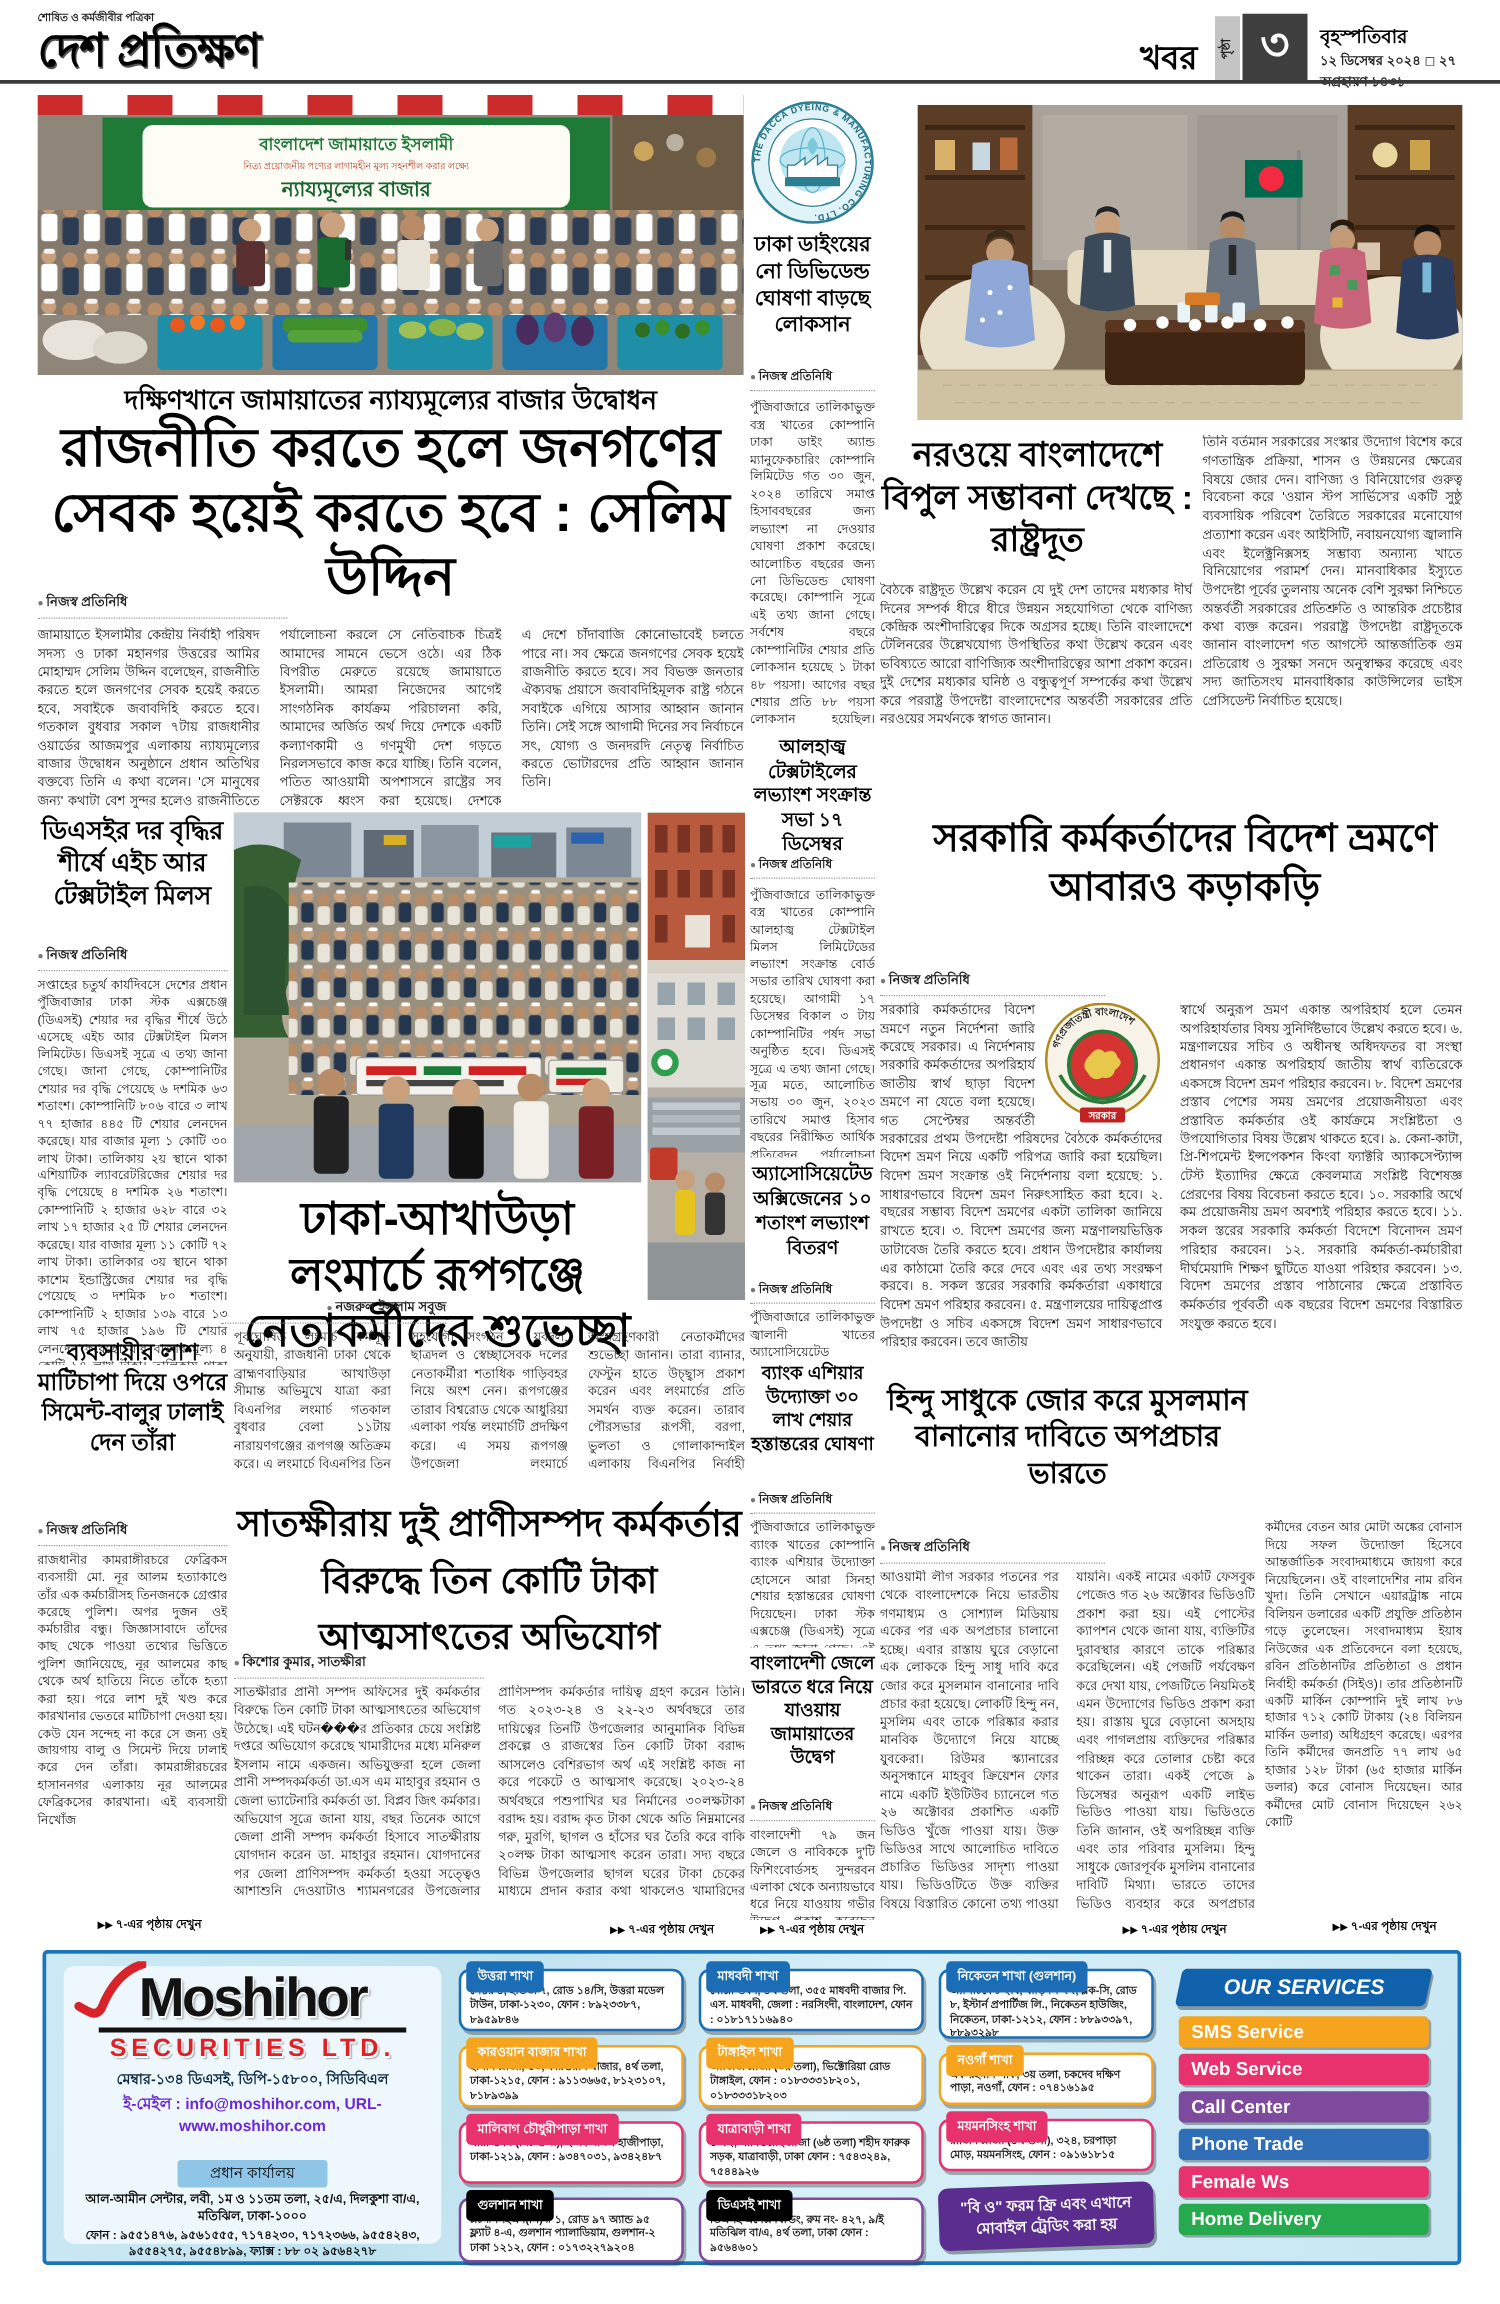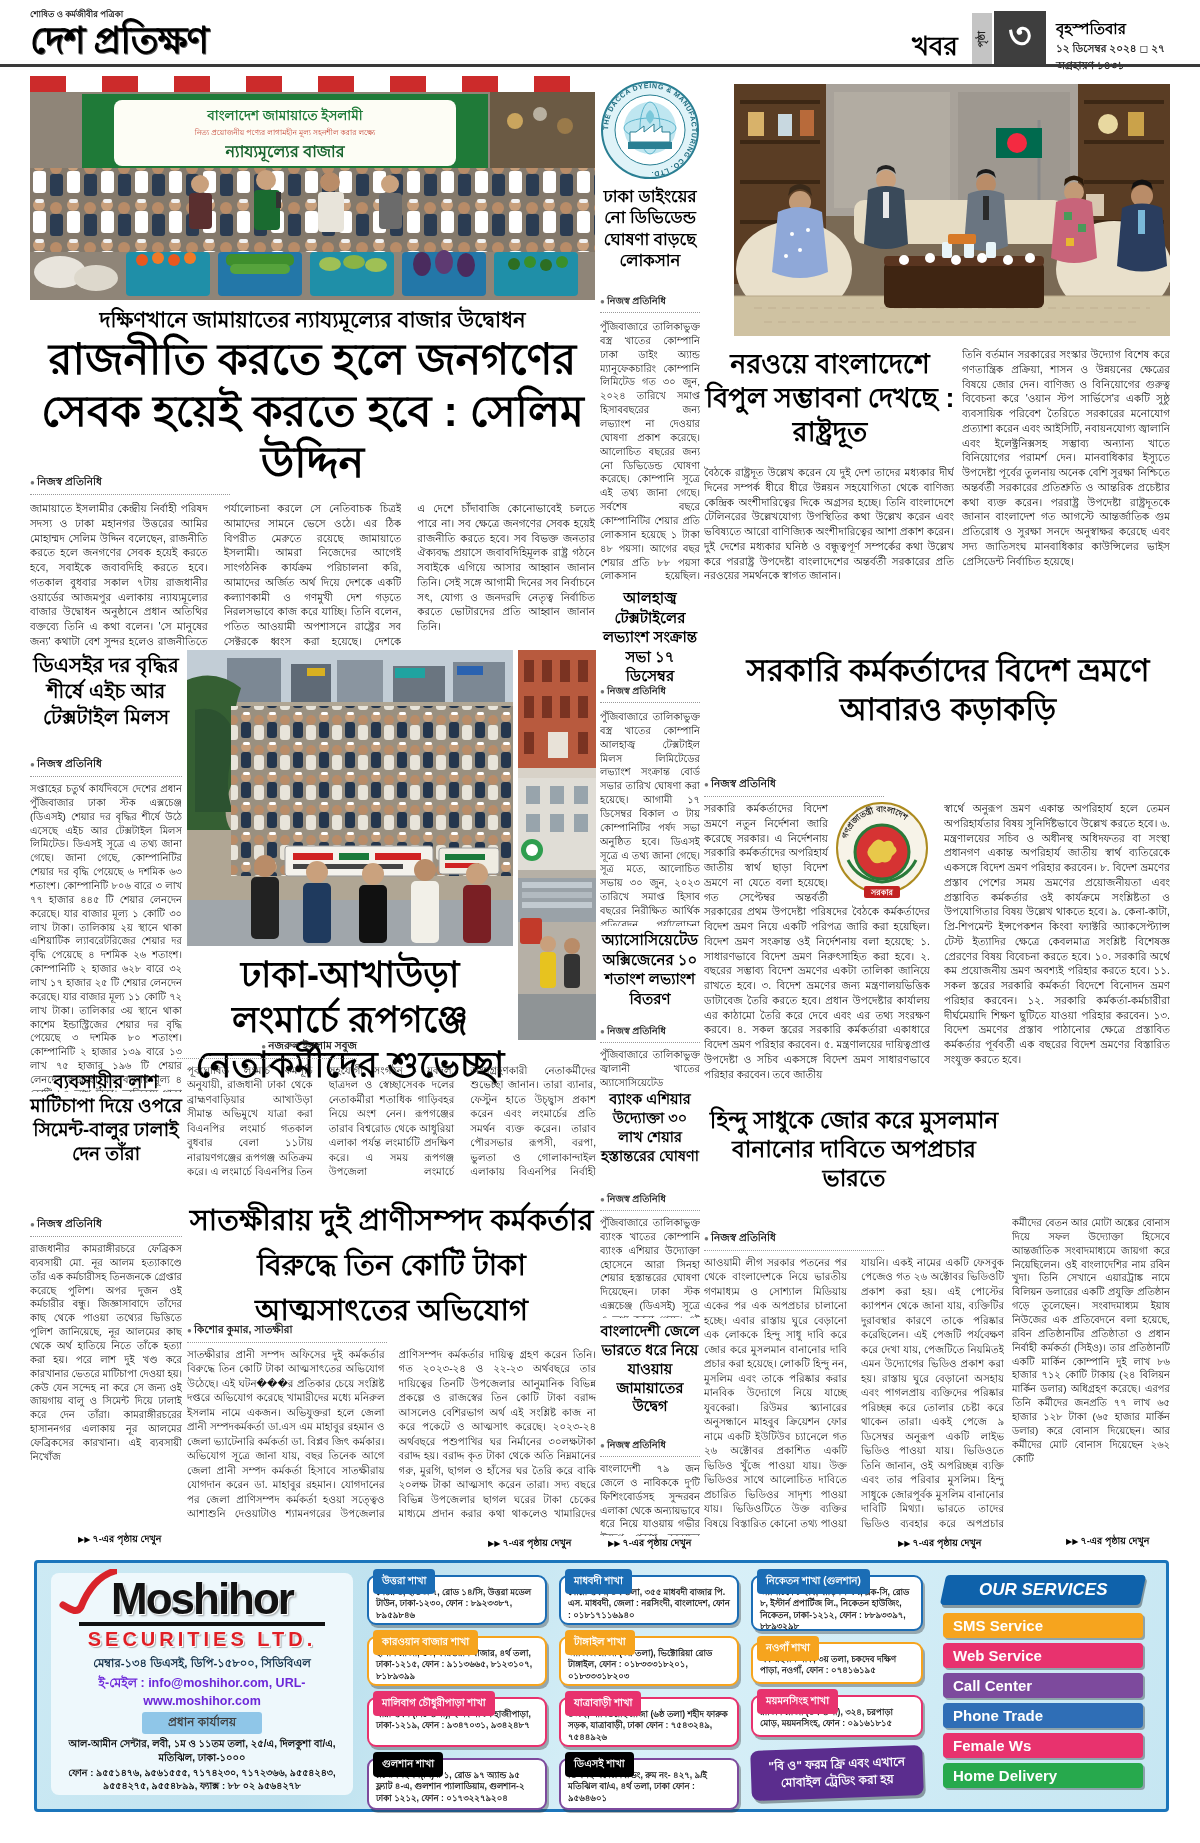--- a/index.html
+++ b/index.html
@@ -24,22 +24,22 @@
       background:linear-gradient(115deg,#cdeaf4 0%,#bfe2ef 30%,#d8f0f8 55%,#c6e6f2 100%);}
   .adpanel{position:absolute;left:14px;top:10px;width:302px;height:222px;background:#eef8fc;
            border-radius:8px;text-align:center;padding-top:4px;box-sizing:border-box;}
   .moslogo{position:relative;font-weight:800;font-size:44px;letter-spacing:-2px;color:#121212;line-height:1.0;
            text-shadow:1px 1px 0 #fff,2px 2px 2px rgba(0,0,0,.35);}
   .mosbar{width:246px;height:4px;background:#111;margin:1px auto 2px auto;}
   .mossec{font-weight:800;font-size:20px;color:#e01f26;letter-spacing:4px;
           text-shadow:1px 1px 0 #fff,2px 2px 1px rgba(0,0,0,.3);}
   .mosline1{font-size:11.5px;font-weight:700;color:#0d2b45;margin-top:4px;}
   .mosline2{font-size:12.5px;font-weight:700;color:#6d28d9;}
-  .hoffice{display:inline-block;background:#8fc6e8;border-radius:3px;padding:1px 26px;margin-top:4px;
-           color:#404040;font-weight:700;font-size:12px;}
+  .hoffice{display:inline-block;background:#8fc6e8;border-radius:3px;padding:1px 26px;margin-top:20px;
+           color:#000000;font-weight:400;font-size:12px;}
   .hoaddr{font-size:10px;font-weight:700;color:#0a0a0a;margin-top:3px;line-height:1.35;padding:0 6px;}
   .hophone{font-size:9.5px;font-weight:700;color:#0a0a0a;margin-top:2px;line-height:1.4;padding:0 8px;}
   .bcol{position:absolute;top:12px;}
   .bcard{position:relative;background:#fff;border-radius:9px;margin-bottom:11px;
          box-shadow:2px 3px 0 rgba(40,40,40,.35);padding:10px 7px 4px 7px;box-sizing:border-box;}
   .bpill{position:absolute;top:-8px;left:4px;color:#fff;font-weight:800;font-size:10px;
          padding:4px 9px;border-radius:4px;white-space:nowrap;}
   .baddr{font-size:8.6px;font-weight:700;color:#1a1a1a;line-height:1.32;text-align:left;}
   .c-blue{border:2px solid #1b6db5;} .c-blue .bpill{background:#1b6db5;}
   .c-orange{border:2px solid #f6a41e;} .c-orange .bpill{background:#f6a41e;}

